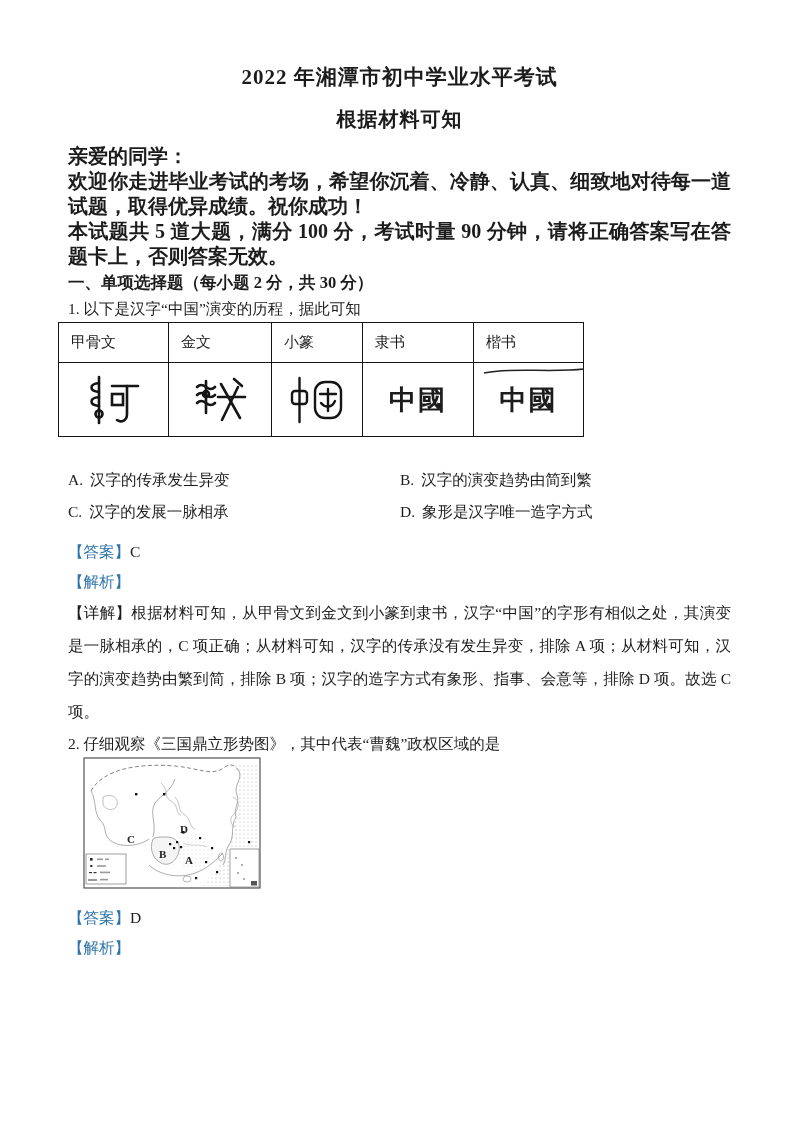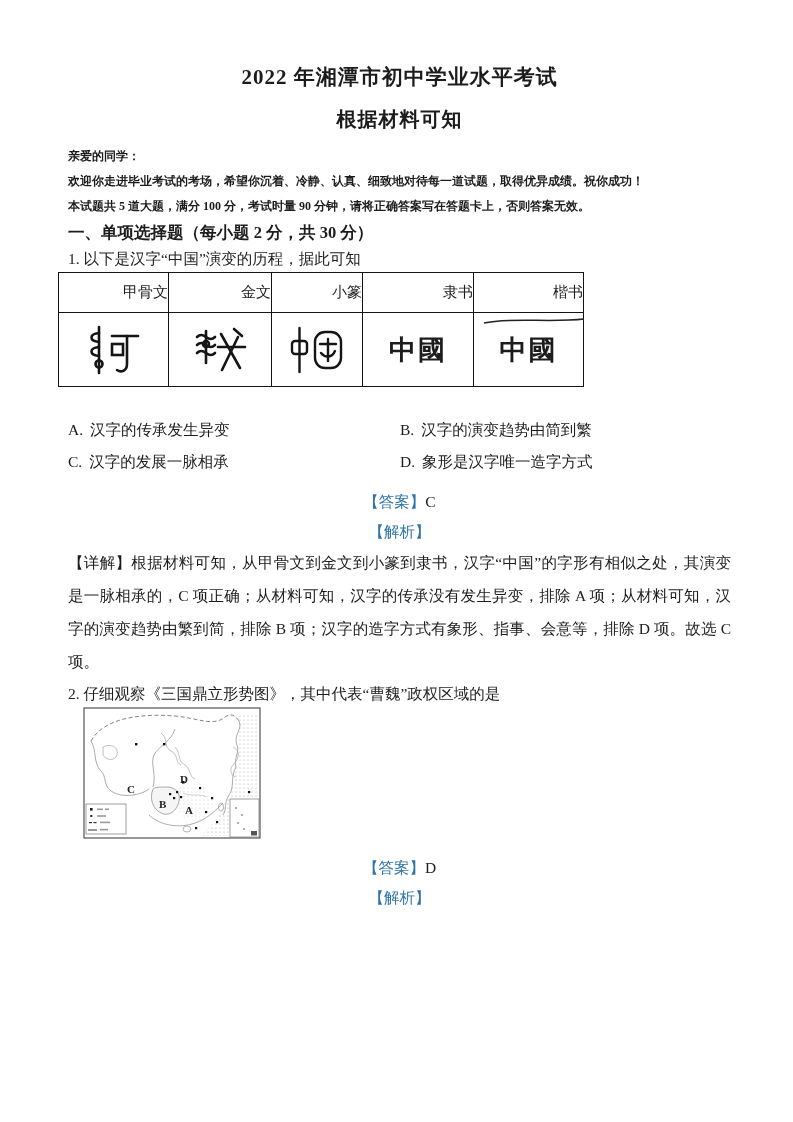--- a/index.html
+++ b/index.html
@@ -10,35 +10,35 @@
     margin: 0 auto;
     background: #ffffff;
     color: #1c1c1c;
     font-family: "Liberation Serif", "DejaVu Serif", serif;
     padding: 64px 62px 0 68px;
     overflow: hidden;
   }
   .title { text-align:center; font-size:21px; line-height:26px; font-weight:700; letter-spacing:1px; }
   .subtitle { text-align:center; font-size:20px; line-height:26px; font-weight:700; margin-top:16px; letter-spacing:1px; }
   .intro { margin-top:12px; }
-  .intro p { font-size:12px; line-height:25px; font-weight:700; text-align:justify; }
+  .intro p { font-size:20px; line-height:25px; font-weight:700; text-align:justify; }
   .sec-heading { font-size:16.5px; line-height:27px; font-weight:700; }
   .stem { font-size:15.5px; line-height:25px; font-weight:400; }
   table.script-table { border-collapse:collapse; table-layout:fixed; margin-top:1px; margin-left:-10px; }
   table.script-table th, table.script-table td { border:1.6px solid #141414; }
   table.script-table th {
-    height:40px; font-size:15px; font-weight:400; text-align:right;
+    height:40px; font-size:15px; font-weight:400; text-align:left;
     padding-left:12px; vertical-align:middle;
   }
   table.script-table td.glyph-cell { height:74px; text-align:center; vertical-align:middle; position:relative; }
   .glyph-text { font-size:27px; font-weight:700; letter-spacing:2px; display:inline-block; }
   .swoosh { position:absolute; top:3px; left:6px; right:6px; height:10px; }
   .options { display:grid; grid-template-columns:332px 1fr; row-gap:6px; margin-top:30px; font-size:15.5px; line-height:26px; }
   .option .opt-label { margin-right:7px; }
-  .tag-line { font-size:15.5px; line-height:26px;text-align:center; }
+  .tag-line { font-size:15.5px; line-height:26px; }
   .ans-line { margin-top:14px; }
   .ana-line { margin-top:4px; }
   .ans2-line { margin-top:16px; }
   .blue-tag { color:#2E74A8; }
   .detail { font-size:15.5px; line-height:33px; text-align:justify; margin-top:1px; }
   .detail.d2 { line-height:34px; margin-top:0; }
   .stem.q2 { margin-top:3px; }
   .map-wrap { margin-top:1px; margin-left:14px; width:180px; height:132px; }
   svg { display:block; }
 </style>

